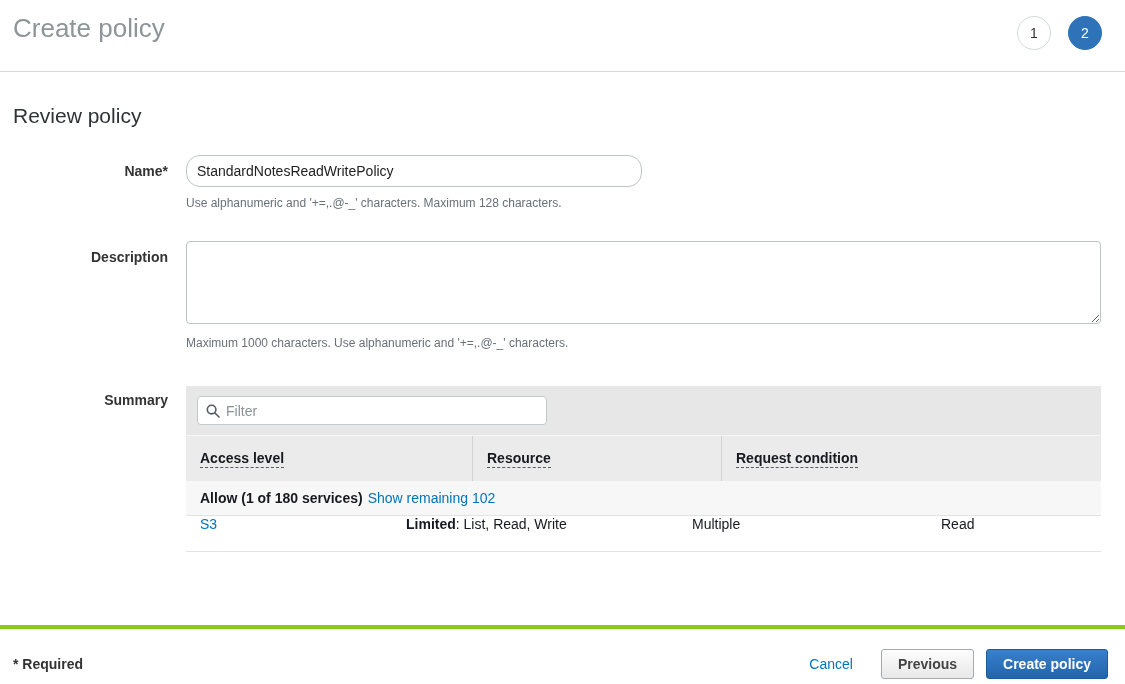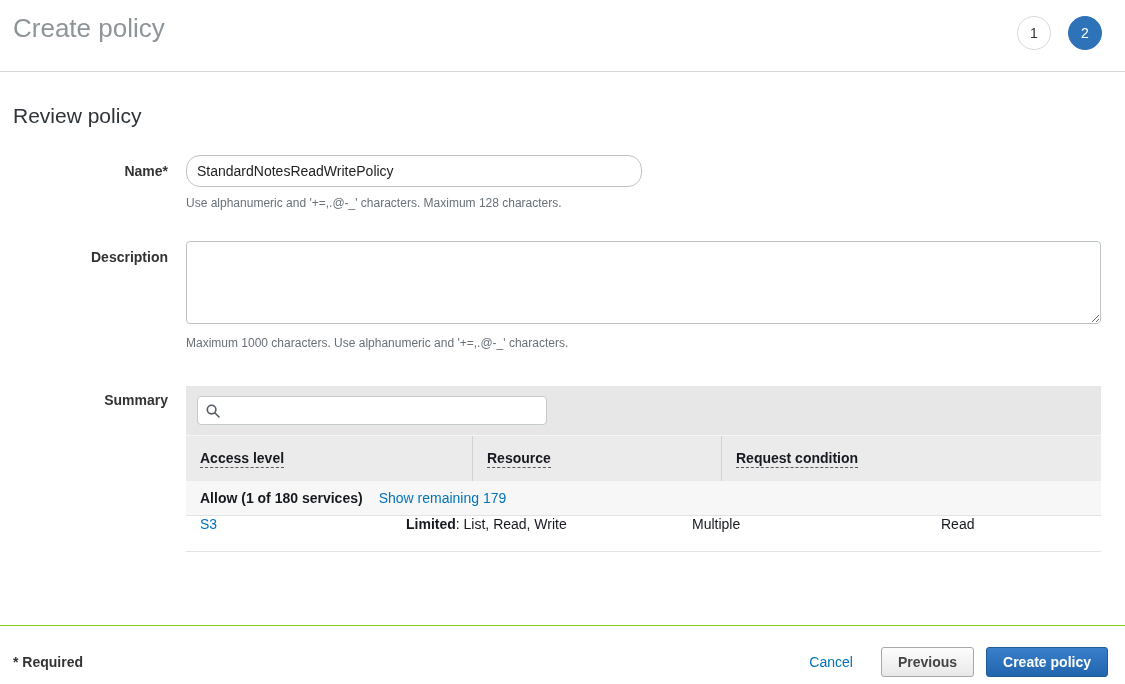--- a/index.html
+++ b/index.html
@@ -83,36 +83,36 @@
   .th + .th{ border-left:1px solid #d2d2d2; }
   .col-service{ width:206px; flex:0 0 206px; }
   .col-access{ width:286px; flex:0 0 286px; }
   .col-resource{ width:249px; flex:0 0 249px; }
   .col-request{ flex:1; }
   .th-dashed{ border-bottom:1px dashed #545b64; padding-bottom:1px; }
   .sort-caret{ color:var(--link); font-size:9px; margin-left:6px; }
 
   .group-row{
     background:#f7f7f7; height:35px; display:flex; align-items:center;
-    padding-left:14px; border-bottom:1px solid #e3e3e3; gap:16px;
+    padding-left:14px; border-bottom:1px solid #e3e3e3; gap:5px;
   }
   .group-row .grp-bold{ font-weight:bold; color:#16191f; }
   a.link{ color:var(--link); text-decoration:none; cursor:pointer; }
 
   .data-row{
     display:flex; height:36px; align-items:flex-start; background:#fff;
     border-bottom:1px solid #e3e3e3;
   }
   .data-row .td{ padding-left:14px; color:#16191f; }
   .td-bold{ font-weight:bold; }
 
   
   .footer{
     position:absolute; left:0; top:625px; width:1125px; height:59px;
-    border-top:1px solid #84cc16;
+    border-top:4px solid #84cc16;
     display:flex; align-items:center; justify-content:space-between;
     padding:0 17px 0 13px;
   }
   .required-note{ font-weight:bold; color:#333; font-size:14px; margin-top:14px; }
   .footer-actions{ display:flex; align-items:center; gap:28px; margin-top:14px; }
   .cancel-link{ color:var(--link); font-weight:normal; font-size:14px; text-decoration:none; cursor:pointer; }
   .btn{
     height:30px; padding:0 16px; border-radius:3px; font-size:14px; font-weight:bold;
     font-family:"Liberation Sans", sans-serif; cursor:pointer;
   }
@@ -161,38 +161,39 @@
       <div class="summary-panel">
 
         <div class="filter-bar">
           <div class="filter-box">
             <span class="search-icon">
               <svg width="14" height="14" viewBox="0 0 14 14">
                 <circle cx="5.6" cy="5.6" r="4.3" fill="none" stroke="#545b64" stroke-width="1.6"></circle>
                 <line x1="9" y1="9" x2="13" y2="13" stroke="#545b64" stroke-width="1.6" stroke-linecap="round"></line>
               </svg>
             </span>
+            <input type="text" placeholder="Filter" style="">
           </div>
         </div>
 
         <div class="tbl-header">
           <div class="th col-access">
             <span class="th-dashed">Access level</span>
           </div>
           <div class="th col-resource">
             <span class="th-dashed">Resource</span>
           </div>
           <div class="th col-request">
             <span class="th-dashed">Request condition</span>
           </div>
         </div>
 
         <div class="group-row">
           <span class="grp-bold">Allow (1 of 180 services)</span>
-          <a class="link">Show remaining 179</a>
+          <a class="link">Show remaining 102</a>
         </div>
 
         <div class="data-row">
           <div class="td col-service">
             <a class="link">S3</a>
           </div>
           <div class="td col-access">
             <span class="td-bold">Limited</span><span>: List, Read, Write</span>
           </div>
           <div class="td col-resource">Multiple</div>

